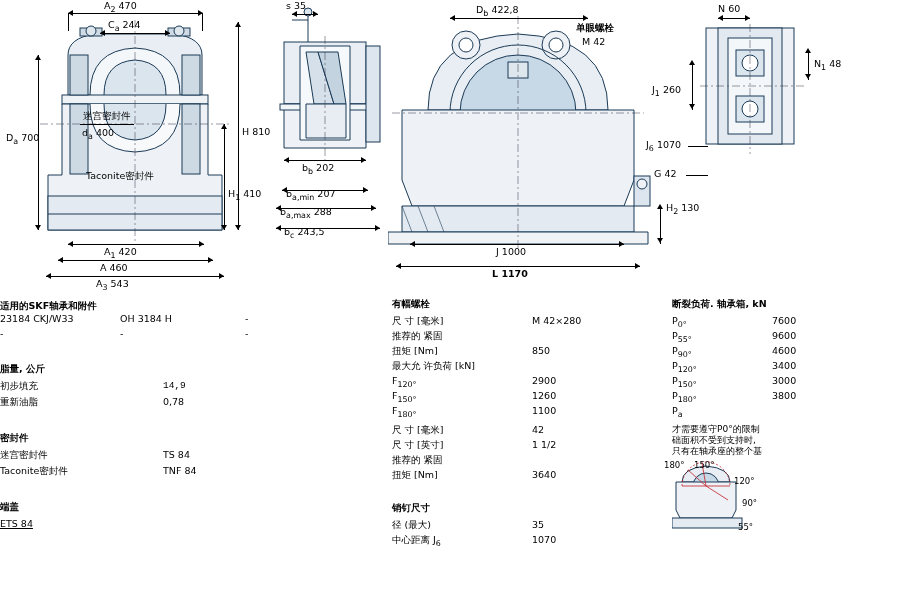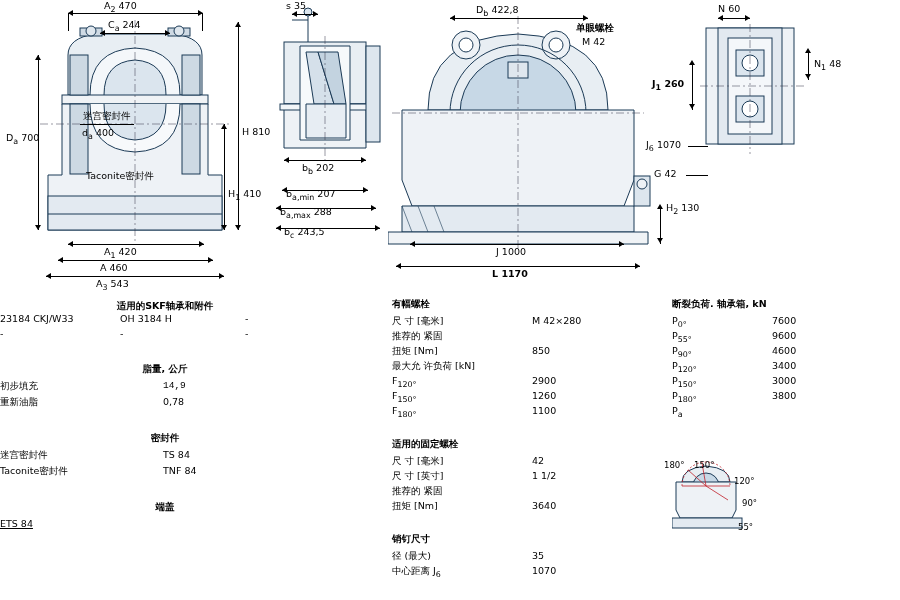--- a/index.html
+++ b/index.html
@@ -301,36 +301,36 @@
   <div class="dimline vline" style="left:118px;top:50px;height:30px;"></div>
   <div class="arrowU" style="left:115px;top:48px;"></div>
   <div class="arrowD" style="left:115px;top:74px;"></div>
   <div class="abs lbl" style="left:124px;top:58px;">
     <span>N</span><sub>1</sub>&nbsp;<span>48</span>
   </div>
 
   <div class="dimline vline" style="left:2px;top:62px;height:48px;"></div>
   <div class="arrowU" style="left:-1px;top:60px;"></div>
   <div class="arrowD" style="left:-1px;top:104px;"></div>
-  <div class="abs lbl" style="left:-38px;top:78px;font-weight:bold;">
+  <div class="abs lbl" style="left:-38px;top:84px;">
     <span>J</span><sub>1</sub>&nbsp;<span>260</span>
   </div>
 
   <div class="abs lbl" style="left:-44px;top:139px;">
     <span>J</span><sub>6</sub>&nbsp;<span>1070</span>
   </div>
   <div class="dimline hline" style="left:-2px;top:146px;width:20px;"></div>
 
   <div class="abs lbl" style="left:-36px;top:168px;">
     <span>G</span>&nbsp;<span>42</span>
   </div>
   <div class="dimline hline" style="left:-4px;top:175px;width:22px;"></div>
 </div>
 
-<div class="abs" style="left:0px;top:300px;width:330px;text-align:center;">
+<div class="abs" style="left:0px;top:300px;width:330px;">
 
   <div class="sec-title">适用的SKF轴承和附件</div>
   <div style="position:relative;height:15px;">
     <span class="abs lbl" style="left:0px;top:0;">23184 CKJ/W33</span>
     <span class="abs lbl" style="left:120px;top:0;">OH 3184 H</span>
     <span class="abs lbl" style="left:245px;top:0;">-</span>
   </div>
   <div style="position:relative;height:15px;">
     <span class="abs lbl" style="left:0px;top:0;">-</span>
     <span class="abs lbl" style="left:120px;top:0;">-</span>
@@ -393,21 +393,20 @@
     </span>
     <span class="abs lbl" style="left:140px;top:0;">1260</span>
   </div>
   <div style="position:relative;height:15px;">
     <span class="abs lbl" style="left:0;top:0;">
       <span>F</span><sub>180°</sub>
     </span>
     <span class="abs lbl" style="left:140px;top:0;">1100</span>
   </div>
 
-  <div class="sec-title" style="margin-top:18px;">适用的固定螺栓</div>
   <div style="position:relative;height:15px;margin-top:4px;">
     <span class="abs lbl" style="left:0;top:0;">尺 寸 [毫米]</span>
     <span class="abs lbl" style="left:140px;top:0;">42</span>
   </div>
   <div style="position:relative;height:15px;">
     <span class="abs lbl" style="left:0;top:0;">尺 寸 [英寸]</span>
     <span class="abs lbl" style="left:140px;top:0;">1 1/2</span>
   </div>
   <div style="position:relative;height:15px;">
     <span class="abs lbl" style="left:0;top:0;">推荐的 紧固</span>
@@ -469,20 +468,23 @@
       <span>P</span><sub>180°</sub>
     </span>
     <span class="abs lbl" style="left:100px;top:0;">3800</span>
   </div>
   <div style="position:relative;height:15px;">
     <span class="abs lbl" style="left:0;top:0;">
       <span>P</span><sub>a</sub>
     </span>
   </div>
 
+  <div class="para" style="margin-top:4px;white-space:pre-line;width:140px;">才需要遵守P0°的限制
+础面积不受到支持时,
+只有在轴承座的整个基</div>
 
   <div class="abs" style="left:0px;top:162px;width:200px;height:90px;">
     <svg width="120" height="86" viewBox="0 0 120 86" style="position:absolute;left:0;top:0;">
       <g stroke="#1b3a56" fill="none" stroke-width="1">
         <path d="M10 22 Q10 8 34 6 Q58 8 58 22 Z" fill="#e8eef3"></path>
         <circle cx="34" cy="26" r="13" fill="#c7d8e6"></circle>
         <path d="M4 22 L64 22 L64 50 L60 58 L8 58 L4 50 Z" fill="#eef2f6"></path>
         <rect x="0" y="58" width="70" height="10" fill="#e3eaf1"></rect>
       </g>
       <g stroke="#c0202a" stroke-width="0.8" fill="none">

